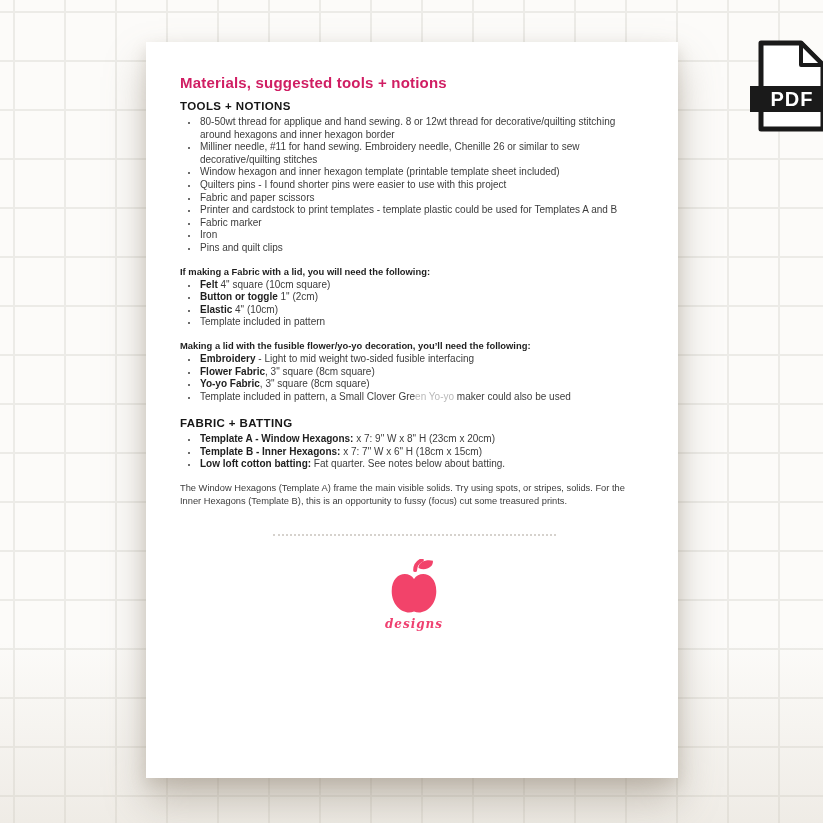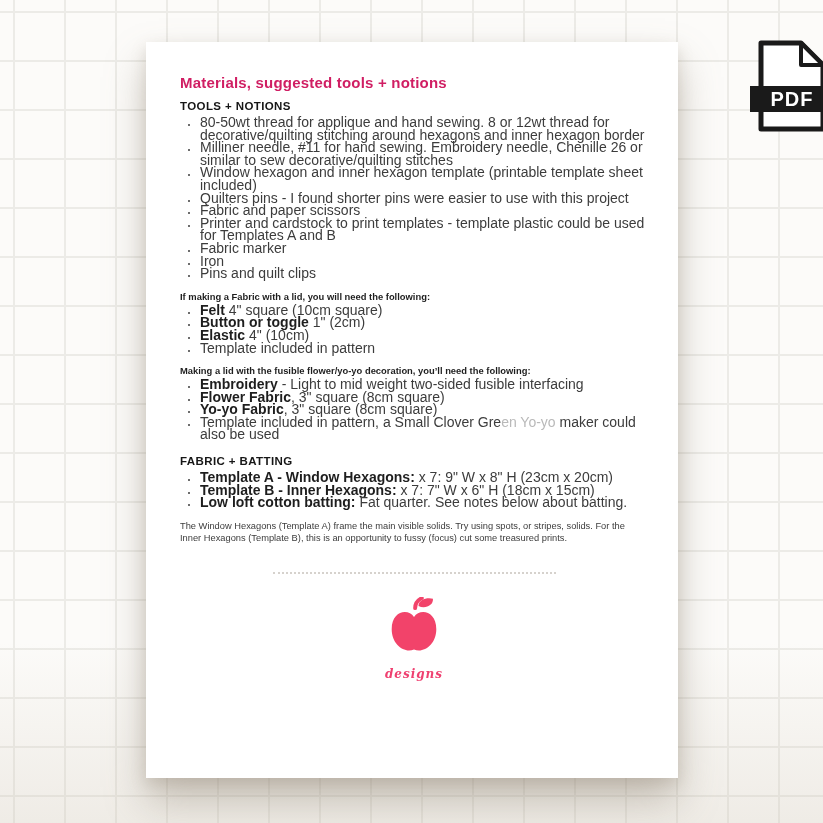--- a/index.html
+++ b/index.html
@@ -23,36 +23,36 @@
   .sheet-inner{padding:32px 30px 0 34px;}
   .doc-title{
     margin:0 0 9px 0;font-size:15px;font-weight:bold;color:#d01e63;letter-spacing:0.2px;
   }
   .section-h{
     margin:7px 0 4px 0;font-size:11.5px;font-weight:bold;color:#161616;letter-spacing:0.4px;
   }
   .section-h.spaced{margin-top:14px;}
   ul.blist{margin:2px 0 8px 0;padding-left:19px;}
   ul.blist li{
-    font-size:14px;line-height:12.6px;color:#3c3c3c;margin:0;padding-left:1px;
+    font-size:10px;line-height:12.6px;color:#3c3c3c;margin:0;padding-left:1px;
   }
   ul.blist li::marker{font-size:8px;color:#3c3c3c;}
   .lead{margin:11px 0 2px 0;font-size:9.4px;font-weight:bold;color:#1e1e1e;}
   .para{margin:11px 0 0 0;font-size:9.3px;line-height:12.6px;color:#3c3c3c;}
   .muted{color:#b9b9b9;}
   strong{color:#1e1e1e;}
   .divider{
     width:283px;margin:27px auto 23px auto;border-top:2px dotted #d6d2cd;height:0;
   }
   .logo{width:100%;text-align:center;}
   .logo-apple{display:block;margin:0 auto;}
   .logo-name{font-size:16.5px;color:#1f1f1f;letter-spacing:0.4px;margin-top:1px;}
   .logo-tagline{
     font-family:"DejaVu Serif",serif;font-style:italic;font-weight:bold;
-    font-size:12px;color:#ef4070;letter-spacing:1px;margin-top:12px;
+    font-size:12px;color:#ef4070;letter-spacing:1px;margin-top:0px;
   }
   .pdf-badge{position:absolute;left:748px;top:40px;width:88px;height:92px;}
 </style>
 </head>
 <body>
 
 <div class="sheet">
   <div class="sheet-inner">
     <h1 class="doc-title">Materials, suggested tools + notions</h1>
     <div>

